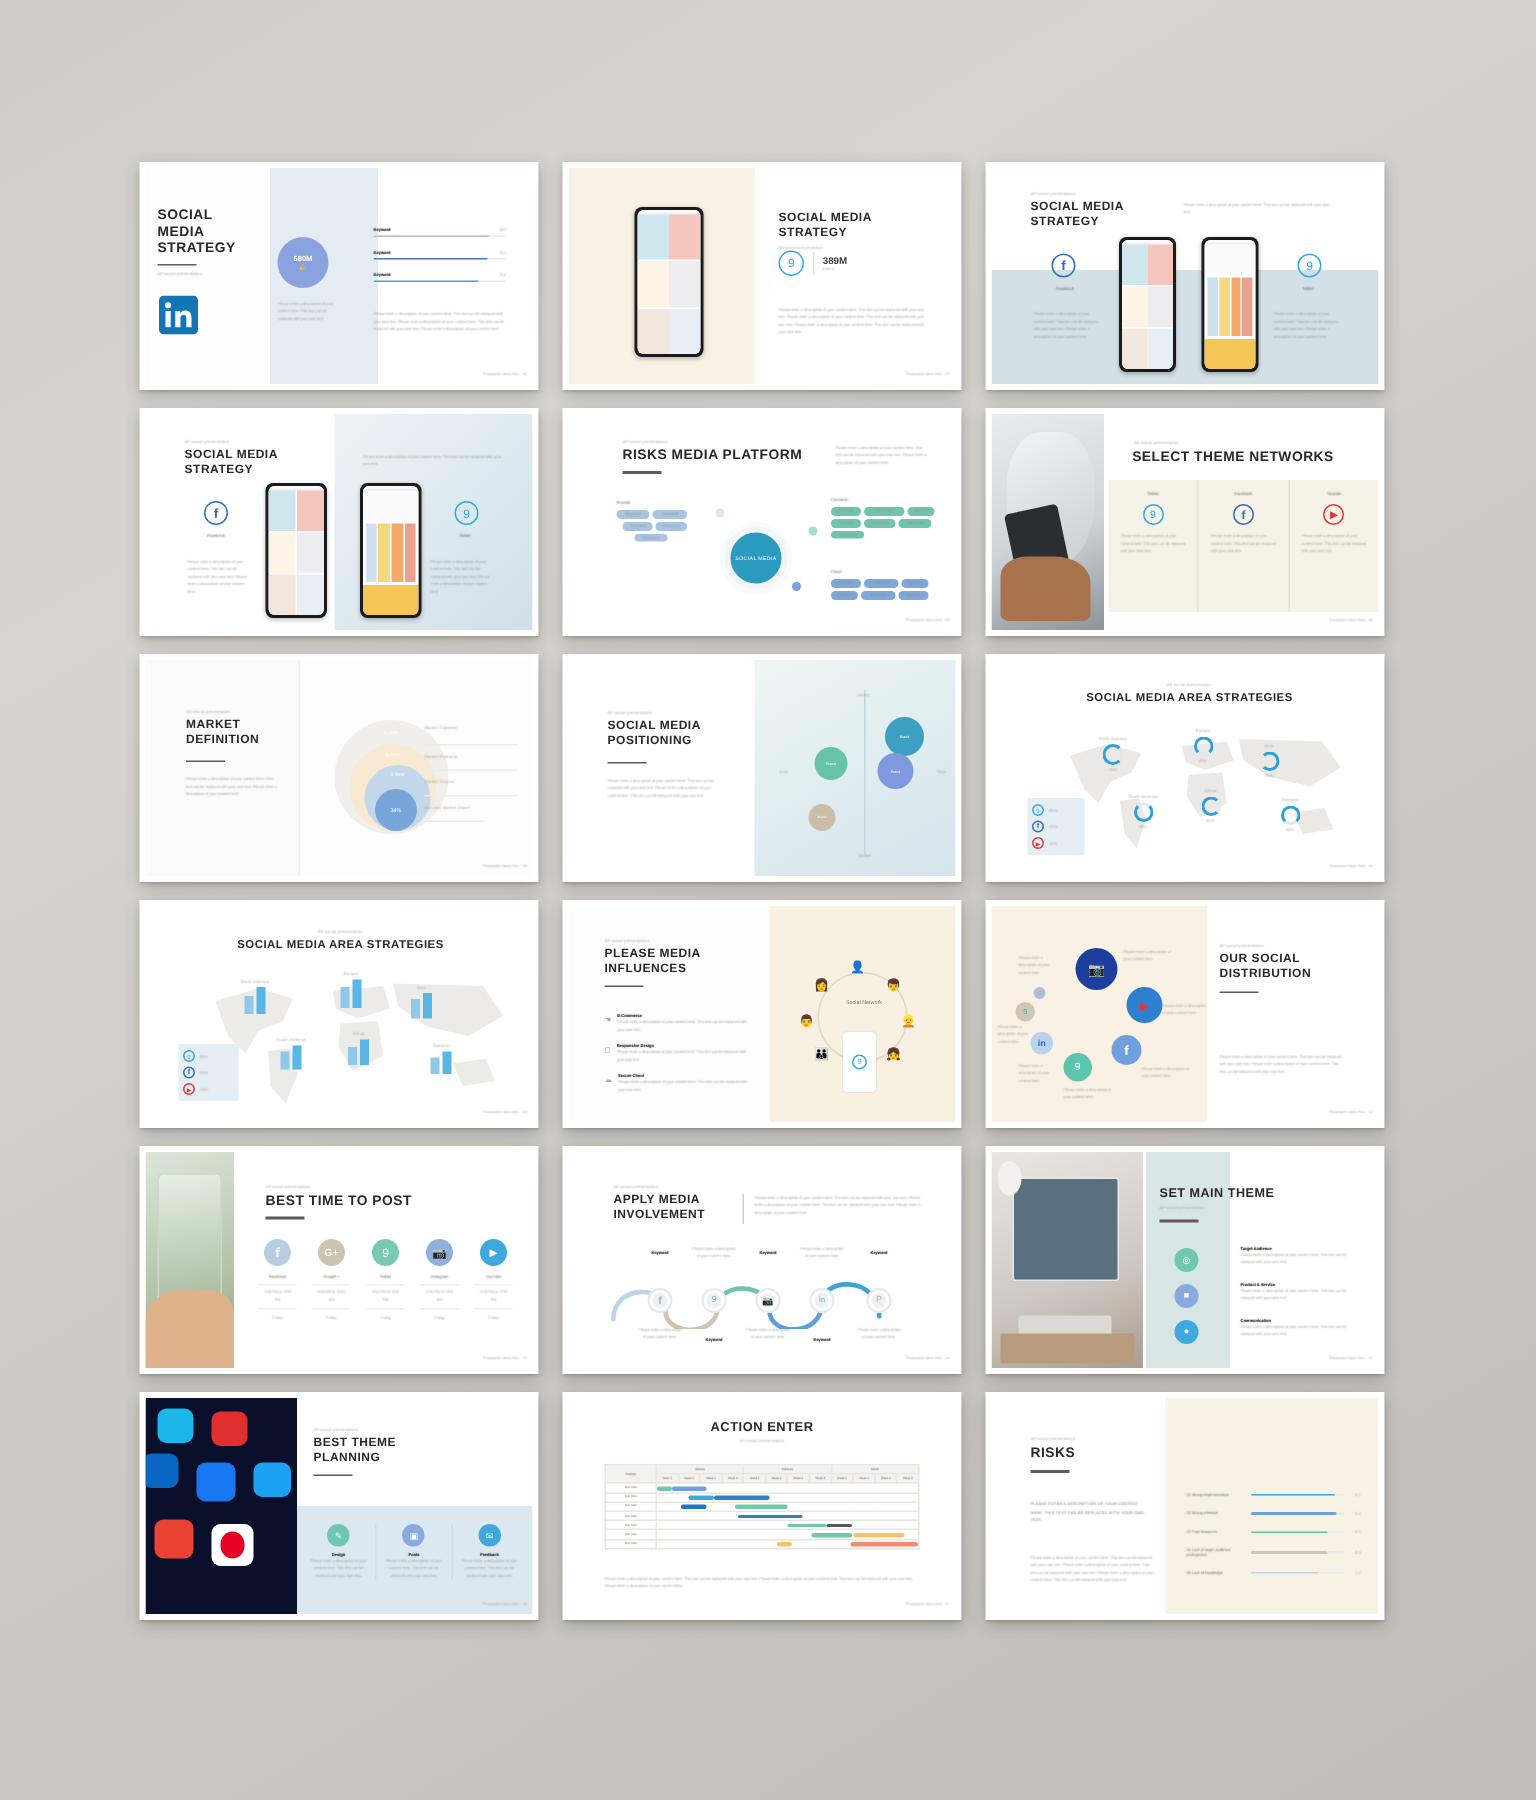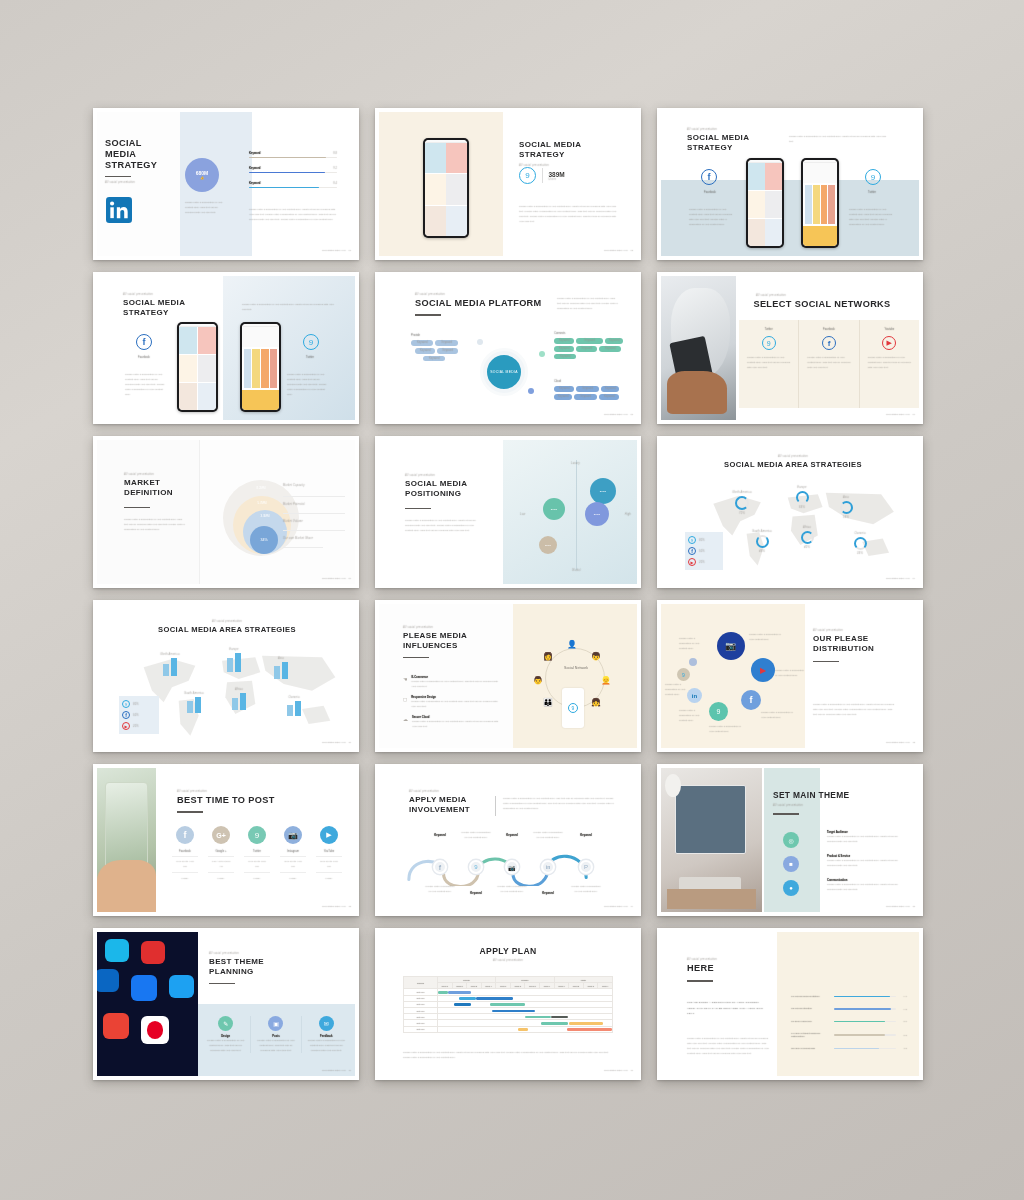--- a/index.html
+++ b/index.html
@@ -247,21 +247,21 @@
       </div>
           </div>
   </div>
  </div>
 </div>
 
 <div class="slide">
  <div class="in">
   <div style="position:absolute;left:36px;top:17px;width:130px">
     <div class="eyebrow blur">All social presentation</div>
-    <div class="h1" style="margin-top:2px">SOCIAL MEDIA PLATFORM</div>
+    <div class="h1" style="margin-top:2px">RISKS MEDIA PLATFORM</div>
     <div class="rule" style="margin-top:5px"></div>
   </div>
   <div class="body blur" style="position:absolute;left:178px;top:20px;width:62px">Please enter a description of your content here. This text can be replaced with your own text. Please enter a description of your content here.</div>
   <div class="circ" style="position:absolute;left:104px;top:75px;width:42px;height:42px;background:#2a9bbf;border:4px solid #f1f5f8;box-shadow:0 0 0 3px #f8fafb">
     <span style="font-size:3.4px;color:#fff;letter-spacing:.3px">SOCIAL MEDIA</span>
   </div>
   <div class="circ" style="position:absolute;left:98px;top:63px;width:6px;height:6px;background:#dfe7ee"></div>
   <div class="circ" style="position:absolute;left:160px;top:75px;width:6px;height:6px;background:#9fe0c8"></div>
   <div class="circ" style="position:absolute;left:149px;top:112px;width:6px;height:6px;background:#7f9fdd"></div>
   <div style="position:absolute;left:32px;top:58px;width:60px">
@@ -305,21 +305,21 @@
 <div class="slide">
  <div class="in">
   <div style="position:absolute;left:0;top:0;width:29%;height:100%;background:linear-gradient(160deg,#e9ecef,#cfd4d8 55%,#8d9499);">
     <div style="position:absolute;left:14%;top:8%;width:78%;height:62%;border-radius:40% 40% 45% 45%/40% 40% 50% 50%;background:linear-gradient(150deg,#f2f4f5,#c9ced2)"></div>
     <div style="position:absolute;left:18%;top:44%;width:48%;height:34%;border-radius:3px;background:#2b2e31;transform:rotate(-12deg)"></div>
     <div style="position:absolute;left:8%;bottom:4%;width:80%;height:30%;border-radius:30% 40% 10% 10%;background:#a8724e"></div>
   </div>
   <div style="position:absolute;right:0;top:0;width:71%;height:100%;background:#fff"></div>
   <div style="position:absolute;left:81px;top:18px;width:160px;text-align:center">
     <div class="eyebrow blur" style="text-align:left;padding-left:14px">All social presentation</div>
-    <div class="h1" style="margin-top:2px">SELECT SOCIAL NETWORKS</div>
+    <div class="h1" style="margin-top:2px">SELECT THEME NETWORKS</div>
   </div>
   <div style="position:absolute;left:78px;top:44px;right:0;bottom:12px;background:#f7f2e7"></div>
   <div style="position:absolute;left:78px;top:44px;right:0;bottom:12px;display:flex">
     <div style="flex:1;text-align:center;padding-top:8px;border-right:.4px solid #e7e0d2">
       <div class="lbl blurd">Twitter</div>
       <div class="ring" style="width:14px;height:14px;margin:5px auto;color:#2eaae0">
               <span style="font-size:7px;color:#2eaae0">9</span>
             </div>
       <div class="body blur" style="padding:0 8px;text-align:left">Please enter a description of your content here. This text can be replaced with your own text.</div>
     </div>
@@ -597,21 +597,21 @@
   </div>
  </div>
 </div>
 
 <div class="slide">
  <div class="in">
   <div style="position:absolute;left:0;top:0;width:56%;height:100%;background:#f9f2e4"></div>
   <div style="position:absolute;right:0;top:0;width:44%;height:100%;background:#fff"></div>
   <div style="position:absolute;left:152px;top:25px;width:86px">
     <div class="eyebrow blur">All social presentation</div>
-    <div class="h1 sm" style="margin-top:2px">OUR PLEASE DISTRIBUTION</div>
+    <div class="h1 sm" style="margin-top:2px">OUR SOCIAL DISTRIBUTION</div>
     <div class="rule" style="margin-top:7px"></div>
   </div>
   <div class="body blur" style="position:absolute;left:152px;top:98px;width:84px">Please enter a description of your content here. This text can be replaced with your own text. Please enter a description of your content here. This text can be replaced with your own text.</div>
   <div style="position:absolute;left:4px;top:14px;width:144px;height:126px">
     <div class="circ" style="position:absolute;left:52px;top:14px;width:28px;height:28px;background:#1e3f9e">
             <span style="color:#fff;font-size:9px">📷</span>
           </div>
     <div class="circ" style="position:absolute;left:86px;top:40px;width:24px;height:24px;background:#2f7fd0">
             <span style="color:#e2373c;font-size:8px">▶</span>
           </div>
@@ -805,21 +805,21 @@
     </div>
   </div>
   <div class="foot blur">Presentation Name Here</div>
   <div class="pg blur">16</div>
  </div>
 </div>
 
 <div class="slide">
  <div class="in">
   <div style="position:absolute;left:0;top:14px;width:100%;text-align:center">
-    <div class="h1" style="font-size:8.6px">APPLY PLAN</div>
+    <div class="h1" style="font-size:8.6px">ACTION ENTER</div>
     <div class="eyebrow blur" style="margin-top:3px">All social presentation</div>
   </div>
   <div style="position:absolute;left:24px;top:44px;right:24px">
    <table class="gantt">
     <thead>
       <tr>
         <th rowspan="2" style="width:34px" class="blur">Themes</th>
         <th colspan="4" class="blur">January</th>
         <th colspan="4" class="blur">February</th>
         <th colspan="4" class="blur">March</th>
@@ -910,21 +910,21 @@
   <div class="pg blur">17</div>
  </div>
 </div>
 
 <div class="slide">
  <div class="in">
   <div style="position:absolute;left:0;top:0;width:45%;height:100%;background:#fff"></div>
   <div style="position:absolute;right:0;top:0;width:55%;height:100%;background:#f8f2e4"></div>
   <div style="position:absolute;left:26px;top:26px;width:78px">
     <div class="eyebrow blur">All social presentation</div>
-    <div class="h1" style="margin-top:2px">HERE</div>
+    <div class="h1" style="margin-top:2px">RISKS</div>
     <div class="rule" style="margin-top:6px"></div>
   </div>
   <div class="body blurd" style="position:absolute;left:26px;top:68px;width:78px;line-height:2.2;letter-spacing:.2px">PLEASE ENTER A DESCRIPTION OF YOUR CONTENT HERE. THIS TEXT CAN BE REPLACED WITH YOUR OWN TEXT.</div>
   <div class="body blur" style="position:absolute;left:26px;top:104px;width:82px">Please enter a description of your content here. This text can be replaced with your own text. Please enter a description of your content here. This text can be replaced with your own text. Please enter a description of your content here. This text can be replaced with your own text.</div>
   <div style="position:absolute;left:130px;top:62px;width:116px">
     <div style="display:flex;align-items:center;margin-bottom:7.5px">
       <span class="body blurd" style="width:40px;line-height:1.4">01 Wrong implementation</span>
       <span style="flex:1;margin:0 3px" class="track">
               <span class="fill" style="width:91%;background:#3fa9dd"></span>
             </span>

